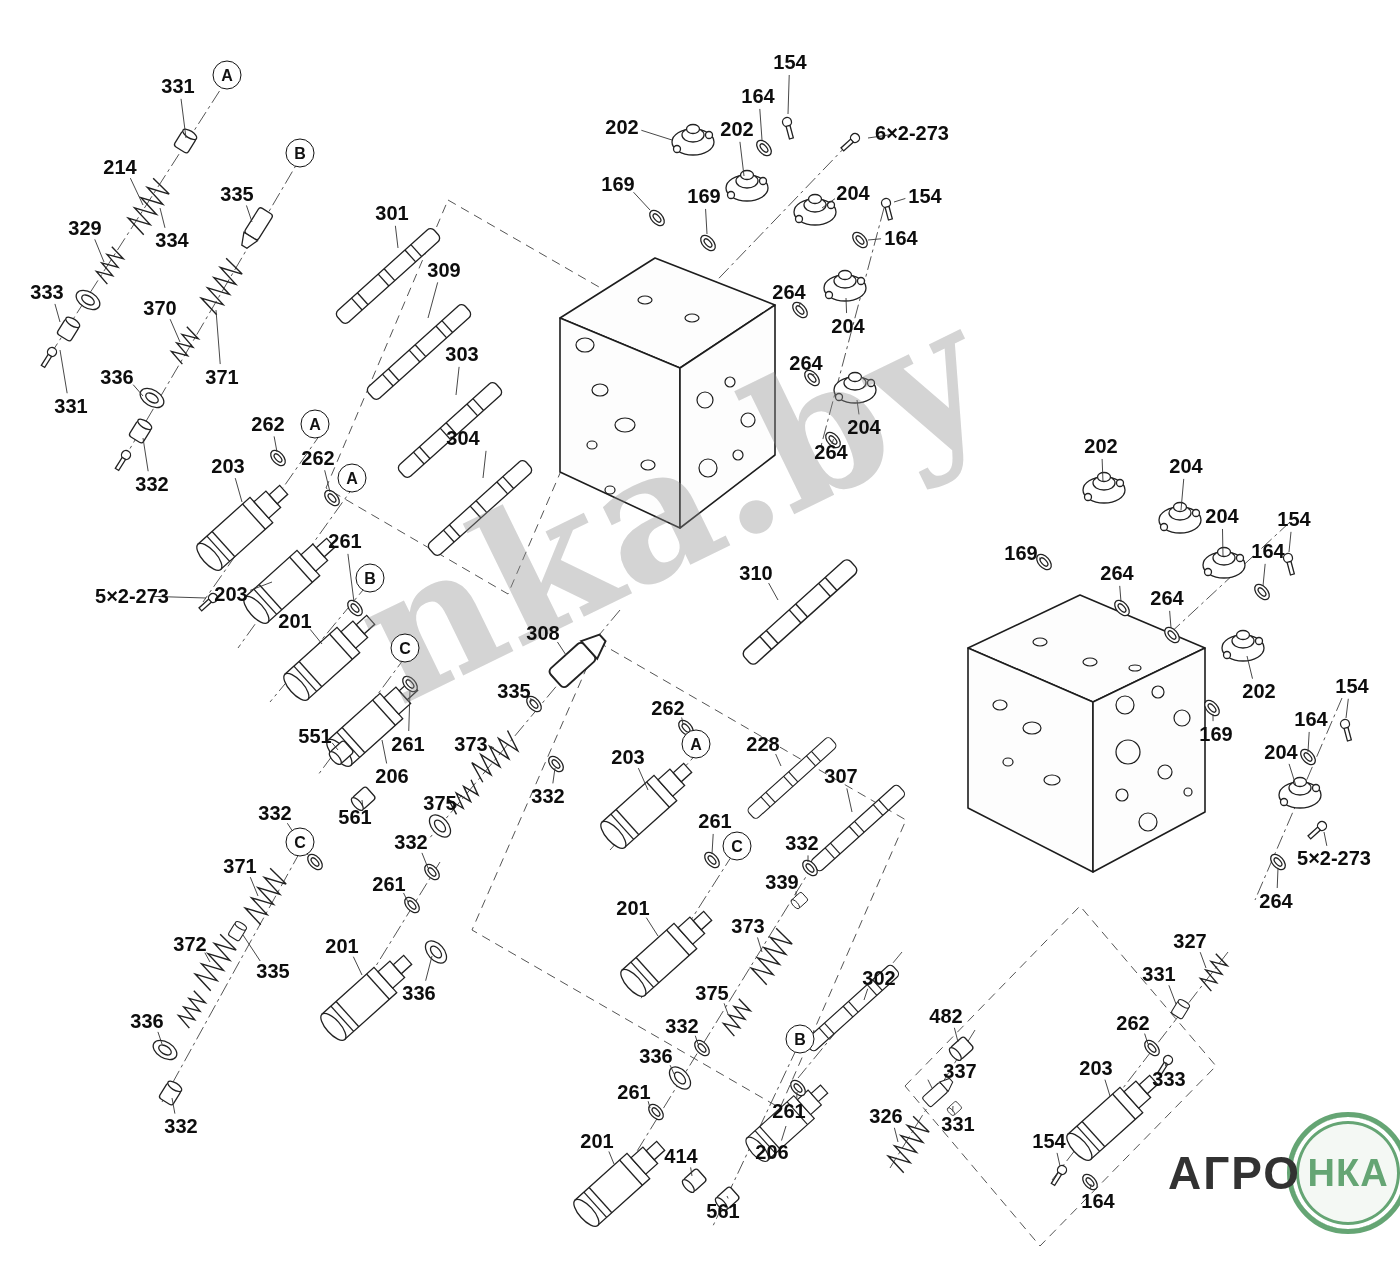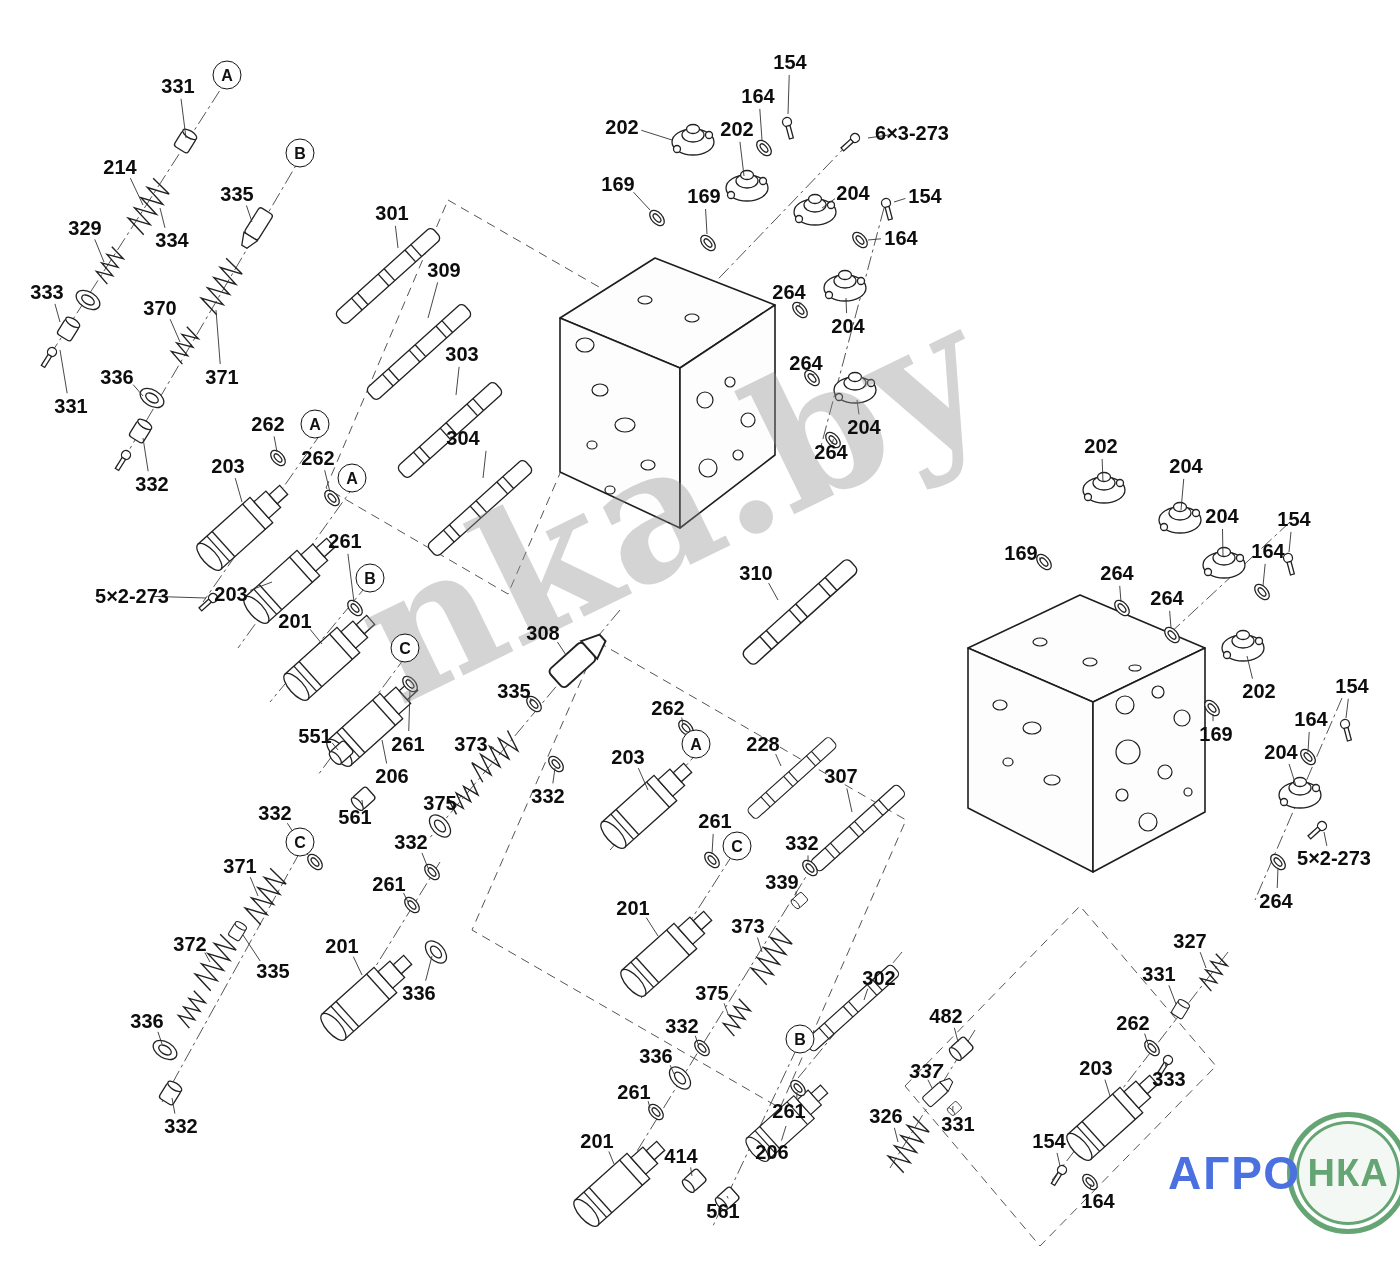--- a/index.html
+++ b/index.html
@@ -16,21 +16,21 @@
   #label-layer{position:absolute;left:0;top:0;width:1400px;height:1266px;pointer-events:none}
   .plabel{position:absolute;transform:translate(-50%,-50%);font-size:20px;font-weight:600;
           color:#0d0d0d;white-space:nowrap}
   .clabel{position:absolute;transform:translate(-50%,-50%);width:27px;height:27px;
           border:1.6px solid #111;border-radius:50%;display:flex;align-items:center;
           justify-content:center;font-size:16px;font-weight:700;color:#111;background:#fff}
   .watermark{position:absolute;left:372px;top:560px;font-family:"DejaVu Serif",serif;
              font-size:180px;font-weight:700;color:#8f8f8f;opacity:.38;line-height:1;
              transform:rotate(-26deg);transform-origin:left center;pointer-events:none}
   .logo{position:absolute;left:1168px;top:1112px;display:flex;align-items:center;opacity:.8}
-  .logo-text{font-weight:700;font-size:46px;color:#1d4ed8;letter-spacing:2px;margin-right:-14px;z-index:2}
+  .logo-text{font-weight:700;font-size:46px;color:#000000;letter-spacing:2px;margin-right:-14px;z-index:2}
   .logo-circle{width:112px;height:112px;border-radius:50%;border:5px solid #3f8f52;
                box-shadow:inset 0 0 0 4px #ffffff, inset 0 0 0 7px #3f8f52;background:#f2f7f2;
                display:flex;align-items:center;justify-content:center}
   .logo-circle span{font-weight:700;font-size:38px;color:#3f8f52;letter-spacing:1px}
 </style>
 </head>
 <body>
 
 <svg id="diagram-svg" width="1400" height="1266" viewBox="0 0 1400 1266">
   <defs>
@@ -399,21 +399,21 @@
     <div class="plabel" style="left: 71px; top: 406px;">331</div>
     <div class="plabel" style="left: 152px; top: 484px;">332</div>
     <div class="plabel" style="left: 392px; top: 213px;">301</div>
     <div class="plabel" style="left: 444px; top: 270px;">309</div>
     <div class="plabel" style="left: 462px; top: 354px;">303</div>
     <div class="plabel" style="left: 463px; top: 438px;">304</div>
     <div class="plabel" style="left: 622px; top: 127px;">202</div>
     <div class="plabel" style="left: 758px; top: 96px;">164</div>
     <div class="plabel" style="left: 790px; top: 62px;">154</div>
     <div class="plabel" style="left: 737px; top: 129px;">202</div>
-    <div class="plabel" style="left: 912px; top: 133px;">6×3-273</div>
+    <div class="plabel" style="left: 912px; top: 133px;">6×2-273</div>
     <div class="plabel" style="left: 618px; top: 184px;">169</div>
     <div class="plabel" style="left: 704px; top: 196px;">169</div>
     <div class="plabel" style="left: 853px; top: 193px;">204</div>
     <div class="plabel" style="left: 925px; top: 196px;">154</div>
     <div class="plabel" style="left: 901px; top: 238px;">164</div>
     <div class="plabel" style="left: 789px; top: 292px;">264</div>
     <div class="plabel" style="left: 848px; top: 326px;">204</div>
     <div class="plabel" style="left: 806px; top: 363px;">264</div>
     <div class="plabel" style="left: 864px; top: 427px;">204</div>
     <div class="plabel" style="left: 831px; top: 452px;">264</div>
@@ -472,21 +472,21 @@
     <div class="plabel" style="left: 682px; top: 1026px;">332</div>
     <div class="plabel" style="left: 656px; top: 1056px;">336</div>
     <div class="plabel" style="left: 634px; top: 1092px;">261</div>
     <div class="plabel" style="left: 597px; top: 1141px;">201</div>
     <div class="plabel" style="left: 681px; top: 1156px;">414</div>
     <div class="plabel" style="left: 723px; top: 1211px;">561</div>
     <div class="plabel" style="left: 772px; top: 1152px;">206</div>
     <div class="plabel" style="left: 789px; top: 1111px;">261</div>
     <div class="plabel" style="left: 879px; top: 978px;">302</div>
     <div class="plabel" style="left: 946px; top: 1016px;">482</div>
-    <div class="plabel" style="left: 926px; top: 1071px; font-style: italic;">337</div>
+    <div class="plabel" style="left: 960px; top: 1071px;">337</div>
     <div class="plabel" style="left: 886px; top: 1116px;">326</div>
     <div class="plabel" style="left: 958px; top: 1124px;">331</div>
     <div class="plabel" style="left: 1190px; top: 941px;">327</div>
     <div class="plabel" style="left: 1159px; top: 974px;">331</div>
     <div class="plabel" style="left: 1133px; top: 1023px;">262</div>
     <div class="plabel" style="left: 1169px; top: 1079px;">333</div>
     <div class="plabel" style="left: 1096px; top: 1068px;">203</div>
     <div class="plabel" style="left: 1049px; top: 1141px;">154</div>
     <div class="plabel" style="left: 1098px; top: 1201px;">164</div>
     <div class="clabel" style="left: 227px; top: 75px;">A</div>

